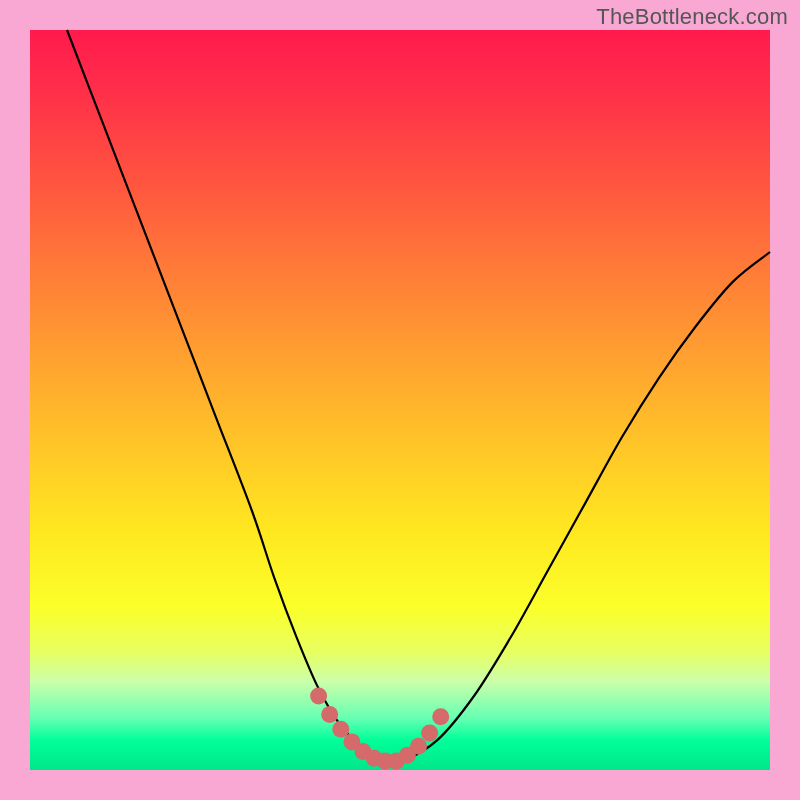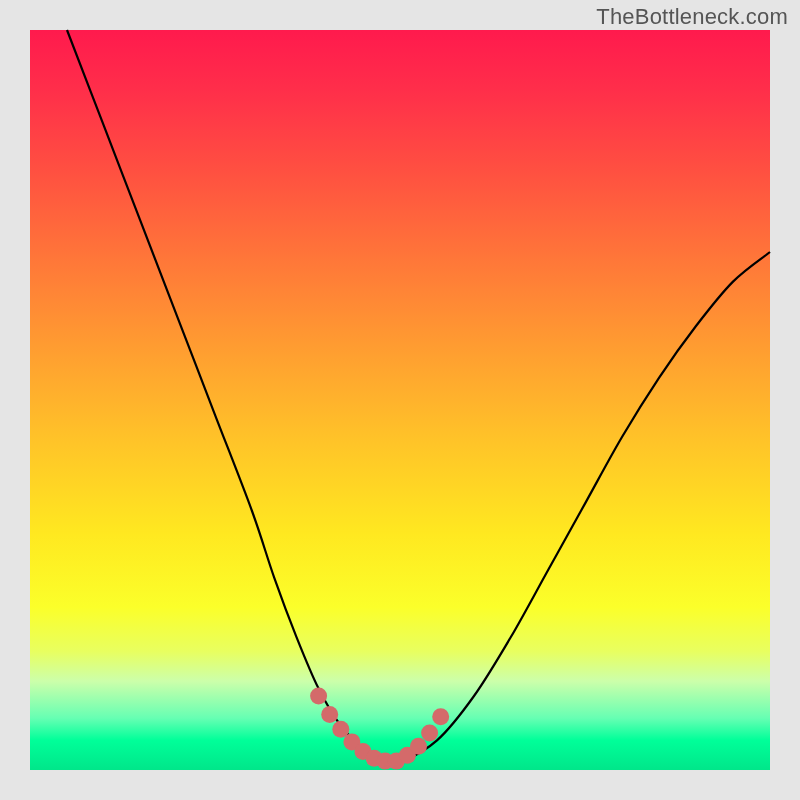--- a/index.html
+++ b/index.html
@@ -10,21 +10,21 @@
     background: #000;
     overflow: hidden;
     font-family: Arial, Helvetica, sans-serif;
   }
   .frame {
     position: absolute;
     left: 0;
     top: 0;
     width: 800px;
     height: 800px;
-    background: #e5e5e5;
+    background: #f9a8d4;
   }
   .plot-area {
     position: absolute;
     left: 30px;
     top: 30px;
     width: 740px;
     height: 740px;
     background: linear-gradient(to bottom,
       #ff1a4d 0%,
       #ff2e4a 8%,

